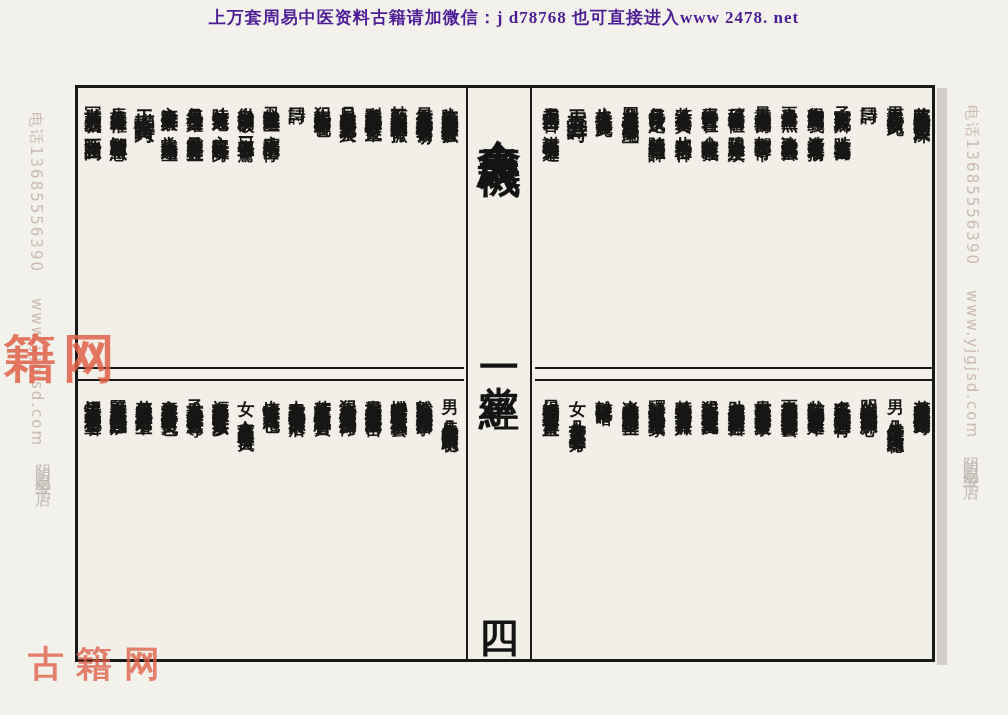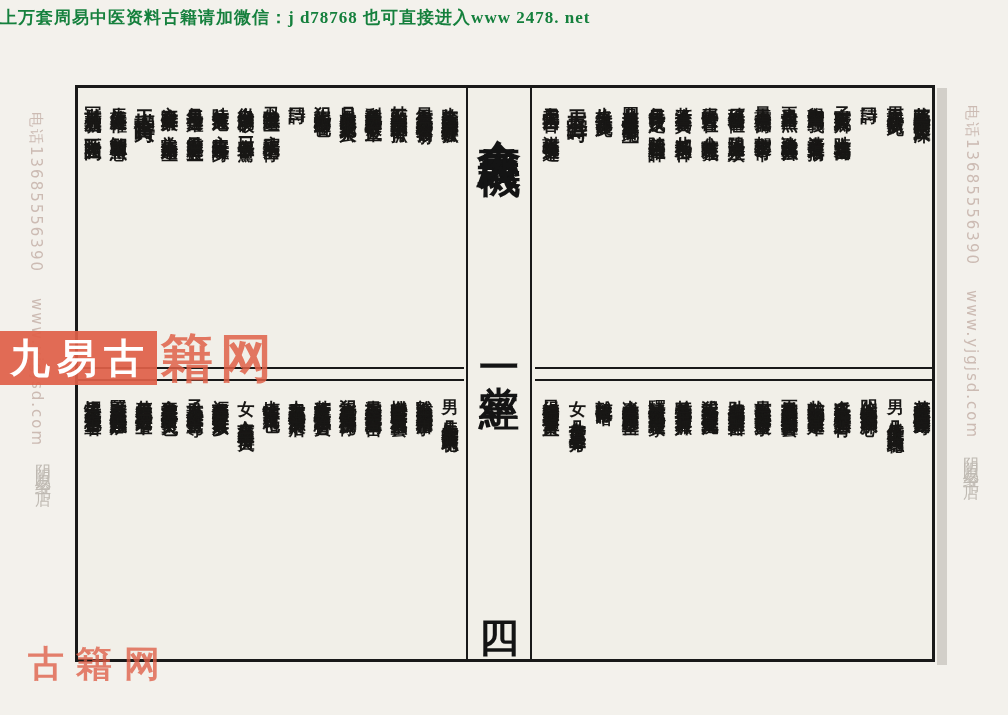--- a/index.html
+++ b/index.html
@@ -6,21 +6,22 @@
   body{
     position:relative;
     width:1008px;height:715px;
     background:#f3f1ec;
     font-family:"Liberation Serif","DejaVu Serif",serif;
     overflow:hidden;
   }
   
   .promo{
     position:absolute;top:6px;left:0;width:100%;
-    color:#15803d;font-size:17px;font-weight:bold;letter-spacing:1px;
+    text-align:center;
+    color:#4c1d95;font-size:17px;font-weight:bold;letter-spacing:1px;
   }
   
   .page{
     position:absolute;left:75px;top:85px;width:860px;height:577px;
     border:3px solid #191919;background:#f1efe8;box-sizing:border-box;
   }
   .scan-shadow{
     position:absolute;left:937px;top:88px;width:10px;height:577px;
     background:rgba(125,120,112,.28);
   }
@@ -193,17 +194,16 @@
         <div class="tcol">悍生子不肖或無子息本宮犯重者</div>
       </div>
     </div>
   </div>
 
 </div>
 
 <div class="scan-shadow"></div>
 
 <div class="banner">
-  <span class="banner-bg">九易古</span>
   <span class="banner-off">籍网</span>
 </div>
 
 <div class="bottom-stamp">古籍网</div>
 
 </body></html>

